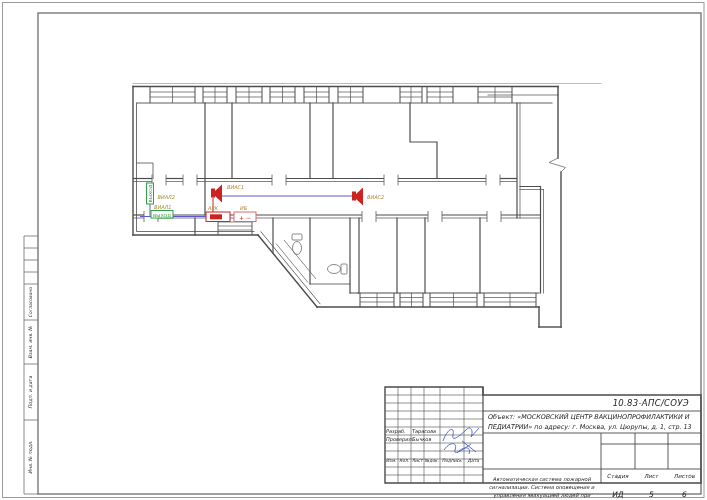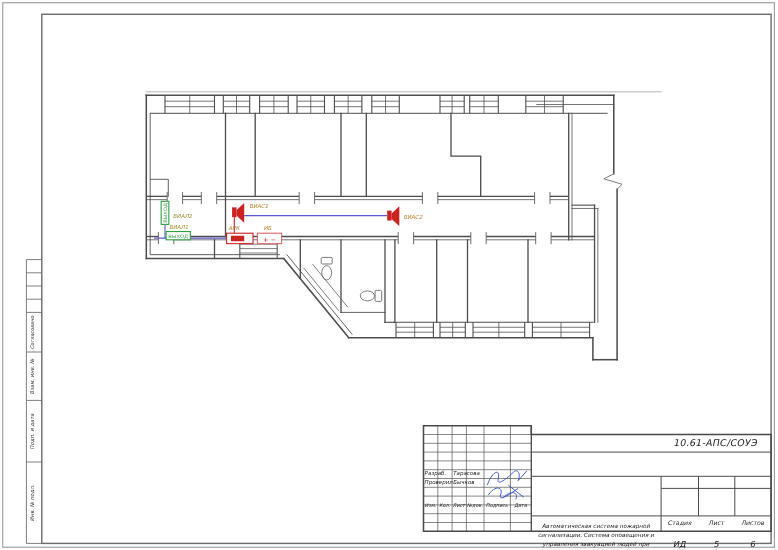--- a/index.html
+++ b/index.html
@@ -290,22 +290,23 @@
     <path d="M443,441 C447,429 455,425 453,435 C451,443 461,435 467,429 C470,426 474,430 471,437 L479,428"></path>
     <path d="M444,450 C450,441 458,442 455,450 C453,457 465,448 471,444 M457,453 C463,446 472,446 469,454 M462,441 L476,452"></path>
   </g>
 </svg>
 
 <div class="t rot" style="left:13px;top:296px;width:36px;height:12px;line-height:12px;font-size:4.5px;">Согласовано</div>
 <div class="t rot" style="left:9px;top:336px;width:44px;height:12px;line-height:12px;font-size:4.8px;">Взам. инв. №</div>
 <div class="t rot" style="left:3px;top:386px;width:56px;height:12px;line-height:12px;font-size:4.8px;">Подп. и дата</div>
 <div class="t rot" style="left:-6px;top:451px;width:74px;height:12px;line-height:12px;font-size:4.8px;">Инв. № подл.</div>
 
-<div class="t" style="left:483px;top:396px;width:206px;height:15px;line-height:15px;text-align:right;font-size:8.5px;letter-spacing:.3px;">10.61-АПС/СОУЭ</div>
-
+<div class="t" style="left:483px;top:396px;width:206px;height:15px;line-height:15px;text-align:right;font-size:8.5px;letter-spacing:.3px;">10.83-АПС/СОУЭ</div>
+
+<div class="t tw" style="left:488px;top:413px;width:208px;height:20px;font-size:6.4px;line-height:9.5px;">Объект: «МОСКОВСКИЙ ЦЕНТР ВАКЦИНОПРОФИЛАКТИКИ И ПЕДИАТРИИ» по адресу: г. Москва, ул. Цюрупы, д. 1, стр. 13</div>
 
 <div class="t tw ctr" style="left:485px;top:437px;width:114px;height:31px;font-size:5.2px;line-height:8px;">Автоматическая система пожарной сигнализации. Система оповещения и управления эвакуацией людей при пожаре</div>
 
 <div class="t ctr" style="left:601px;top:433px;width:34px;height:11px;line-height:11px;font-size:5.6px;">Стадия</div>
 <div class="t ctr" style="left:635px;top:433px;width:33px;height:11px;line-height:11px;font-size:5.6px;">Лист</div>
 <div class="t ctr" style="left:668px;top:433px;width:33px;height:11px;line-height:11px;font-size:5.6px;">Листов</div>
 <div class="t ctr" style="left:601px;top:444px;width:34px;height:25px;line-height:25px;font-size:7.5px;">ИД</div>
 <div class="t ctr" style="left:635px;top:444px;width:33px;height:25px;line-height:25px;font-size:7.5px;">5</div>
 <div class="t ctr" style="left:668px;top:444px;width:33px;height:25px;line-height:25px;font-size:7.5px;">6</div>
 

